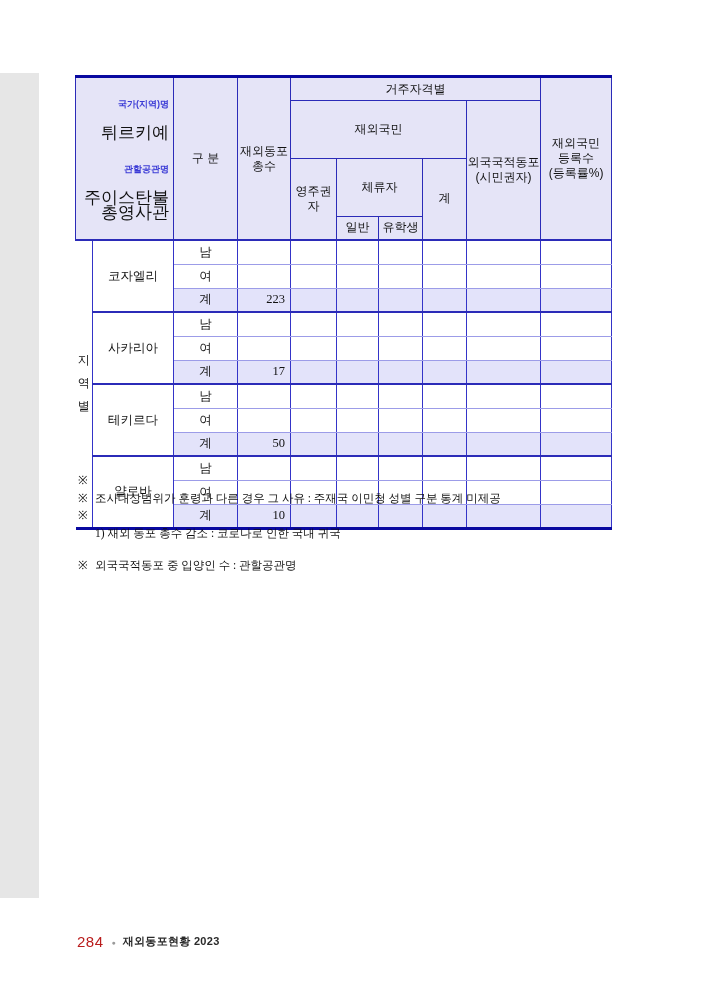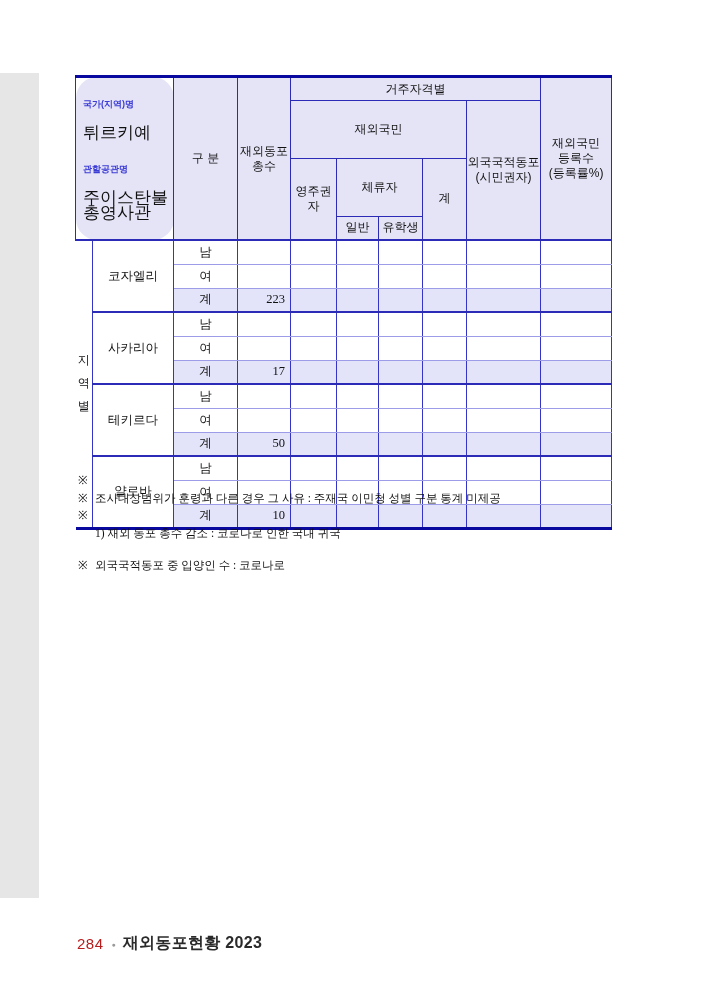--- a/index.html
+++ b/index.html
@@ -18,21 +18,21 @@
     border-collapse:collapse; table-layout:fixed; width:536px;
     border-top:3px solid #0909a0; border-bottom:3px solid #0909a0;
   }
   table.stats th, table.stats td { overflow:hidden; }
   thead th {
     background:#e5e4f7; border:1px solid #2b2bb8;
     font-size:12px; font-weight:normal; text-align:center; vertical-align:middle;
     white-space:pre-line; line-height:15px; height:24px; color:#111;
   }
   thead th.info {
-    text-align:left; padding:6px 4px 4px 7px; vertical-align:middle;border-radius:21px;
+    text-align:right; padding:6px 4px 4px 7px; vertical-align:middle;
   }
   .info-label { font-size:9px; font-weight:bold; line-height:11px; }
   .info-value { font-size:17px; line-height:15px; margin-bottom:9px; }
   .info-value:last-child { margin-bottom:0; }
 
   tbody td {
     background:#fff; height:24px;
     border-left:1px solid #3434c8; border-right:1px solid #3434c8;
     border-bottom:1px solid #9c9ce8;
     font-family:"Liberation Serif", serif; font-size:12.5px; color:#111;
@@ -56,21 +56,21 @@
   .fn-item { display:flex; line-height:17.5px; }
   .fn-marker { width:17px; flex:none; }
   .fn-sub { padding-left:17px; line-height:16px; margin-bottom:16px; }
 
   
   .footer {
     position:absolute; left:77px; top:933px; display:flex; align-items:center;
   }
   .page-num { font-size:15px; color:#b91c1c; letter-spacing:0.5px; }
   .footer-bullet { font-size:7px; color:#9a9a9a; margin:2px 7px 0 8px; }
-  .book-title { font-size:16px; font-weight:bold; color:#2a2a2a; letter-spacing:0.3px; }
+  .book-title { font-size:11px; font-weight:bold; color:#2a2a2a; letter-spacing:0.3px; }
 </style>
 </head>
 <body>
 
 <div class="page">
   <div class="edge-shadow"></div>
 
   <div class="tbl-wrap">
     <table class="stats">
       <colgroup>
@@ -259,21 +259,21 @@
     <div class="fn-item">
       <span class="fn-marker">※</span>
       <span>조사대상범위가 훈령과 다른 경우 그 사유 : 주재국 이민청 성별 구분 통계 미제공</span>
     </div>
     <div class="fn-item">
       <span class="fn-marker">※</span>
     </div>
     <div class="fn-sub">1) 재외 동포 총수 감소 : 코로나로 인한 국내 귀국</div>
     <div class="fn-item">
       <span class="fn-marker">※</span>
-      <span>외국국적동포 중 입양인 수 : 코로나로</span>
+      <span>외국국적동포 중 입양인 수 : 관할공관명</span>
     </div>
   </div>
 
   <div class="footer">
     <span class="page-num">284</span>
     <span class="footer-bullet">●</span>
     <span class="book-title">재외동포현황 2023</span>
   </div>
 </div>
 

